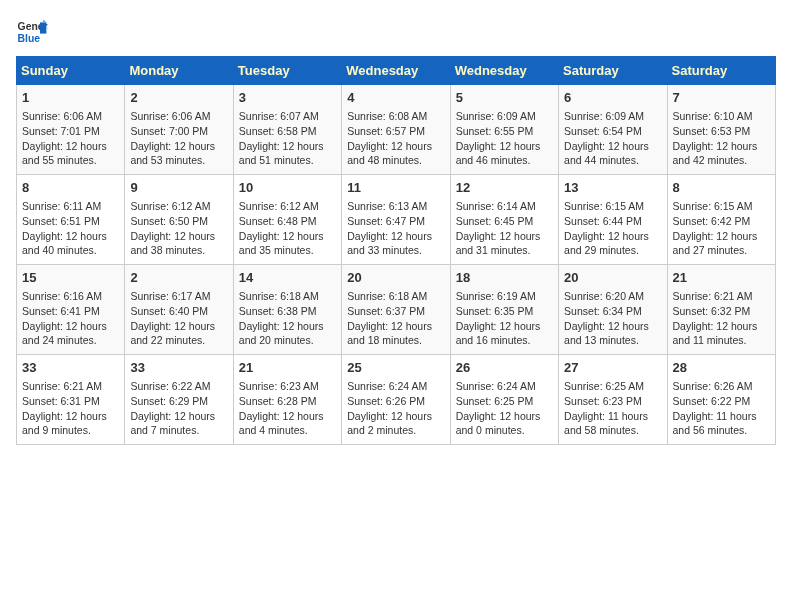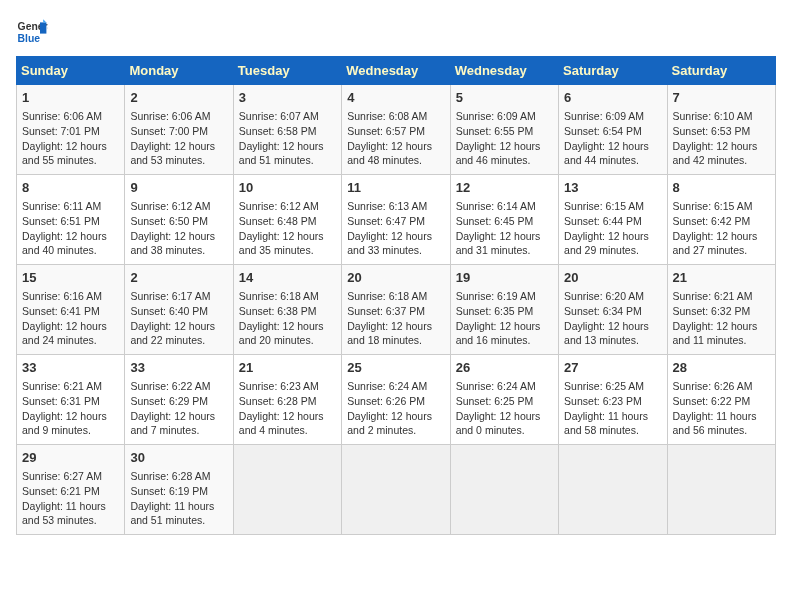--- a/index.html
+++ b/index.html
@@ -127,36 +127,27 @@
         <td><span class="day-num">11</span>Sunrise: 6:13 AM<br>Sunset: 6:47 PM<br>Daylight: 12 hours and 33 minutes.</td>
         <td><span class="day-num">12</span>Sunrise: 6:14 AM<br>Sunset: 6:45 PM<br>Daylight: 12 hours and 31 minutes.</td>
         <td><span class="day-num">13</span>Sunrise: 6:15 AM<br>Sunset: 6:44 PM<br>Daylight: 12 hours and 29 minutes.</td>
         <td><span class="day-num">8</span>Sunrise: 6:15 AM<br>Sunset: 6:42 PM<br>Daylight: 12 hours and 27 minutes.</td>
       </tr>
       <tr>
         <td><span class="day-num">15</span>Sunrise: 6:16 AM<br>Sunset: 6:41 PM<br>Daylight: 12 hours and 24 minutes.</td>
         <td><span class="day-num">2</span>Sunrise: 6:17 AM<br>Sunset: 6:40 PM<br>Daylight: 12 hours and 22 minutes.</td>
         <td><span class="day-num">14</span>Sunrise: 6:18 AM<br>Sunset: 6:38 PM<br>Daylight: 12 hours and 20 minutes.</td>
         <td><span class="day-num">20</span>Sunrise: 6:18 AM<br>Sunset: 6:37 PM<br>Daylight: 12 hours and 18 minutes.</td>
-        <td><span class="day-num">19</span>Sunrise: 6:19 AM<br>Sunset: 6:35 PM<br>Daylight: 12 hours and 16 minutes.</td>
+        <td><span class="day-num">18</span>Sunrise: 6:19 AM<br>Sunset: 6:35 PM<br>Daylight: 12 hours and 16 minutes.</td>
         <td><span class="day-num">20</span>Sunrise: 6:20 AM<br>Sunset: 6:34 PM<br>Daylight: 12 hours and 13 minutes.</td>
         <td><span class="day-num">21</span>Sunrise: 6:21 AM<br>Sunset: 6:32 PM<br>Daylight: 12 hours and 11 minutes.</td>
       </tr>
       <tr>
         <td><span class="day-num">33</span>Sunrise: 6:21 AM<br>Sunset: 6:31 PM<br>Daylight: 12 hours and 9 minutes.</td>
         <td><span class="day-num">33</span>Sunrise: 6:22 AM<br>Sunset: 6:29 PM<br>Daylight: 12 hours and 7 minutes.</td>
         <td><span class="day-num">21</span>Sunrise: 6:23 AM<br>Sunset: 6:28 PM<br>Daylight: 12 hours and 4 minutes.</td>
         <td><span class="day-num">25</span>Sunrise: 6:24 AM<br>Sunset: 6:26 PM<br>Daylight: 12 hours and 2 minutes.</td>
         <td><span class="day-num">26</span>Sunrise: 6:24 AM<br>Sunset: 6:25 PM<br>Daylight: 12 hours and 0 minutes.</td>
         <td><span class="day-num">27</span>Sunrise: 6:25 AM<br>Sunset: 6:23 PM<br>Daylight: 11 hours and 58 minutes.</td>
         <td><span class="day-num">28</span>Sunrise: 6:26 AM<br>Sunset: 6:22 PM<br>Daylight: 11 hours and 56 minutes.</td>
       </tr>
-      <tr>
-        <td><span class="day-num">29</span>Sunrise: 6:27 AM<br>Sunset: 6:21 PM<br>Daylight: 11 hours and 53 minutes.</td>
-        <td><span class="day-num">30</span>Sunrise: 6:28 AM<br>Sunset: 6:19 PM<br>Daylight: 11 hours and 51 minutes.</td>
-        <td class="empty-cell"></td>
-        <td class="empty-cell"></td>
-        <td class="empty-cell"></td>
-        <td class="empty-cell"></td>
-        <td class="empty-cell"></td>
-      </tr>
     </tbody>
 </table>
 
 </body></html>

